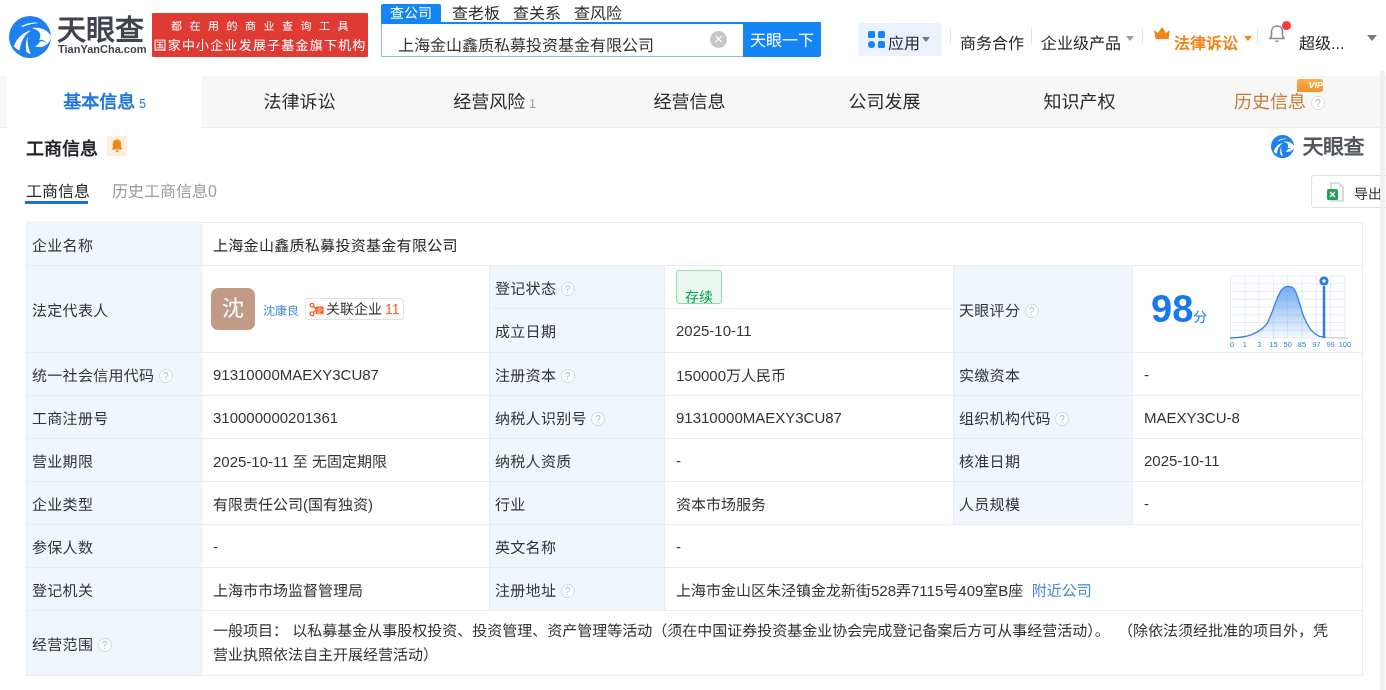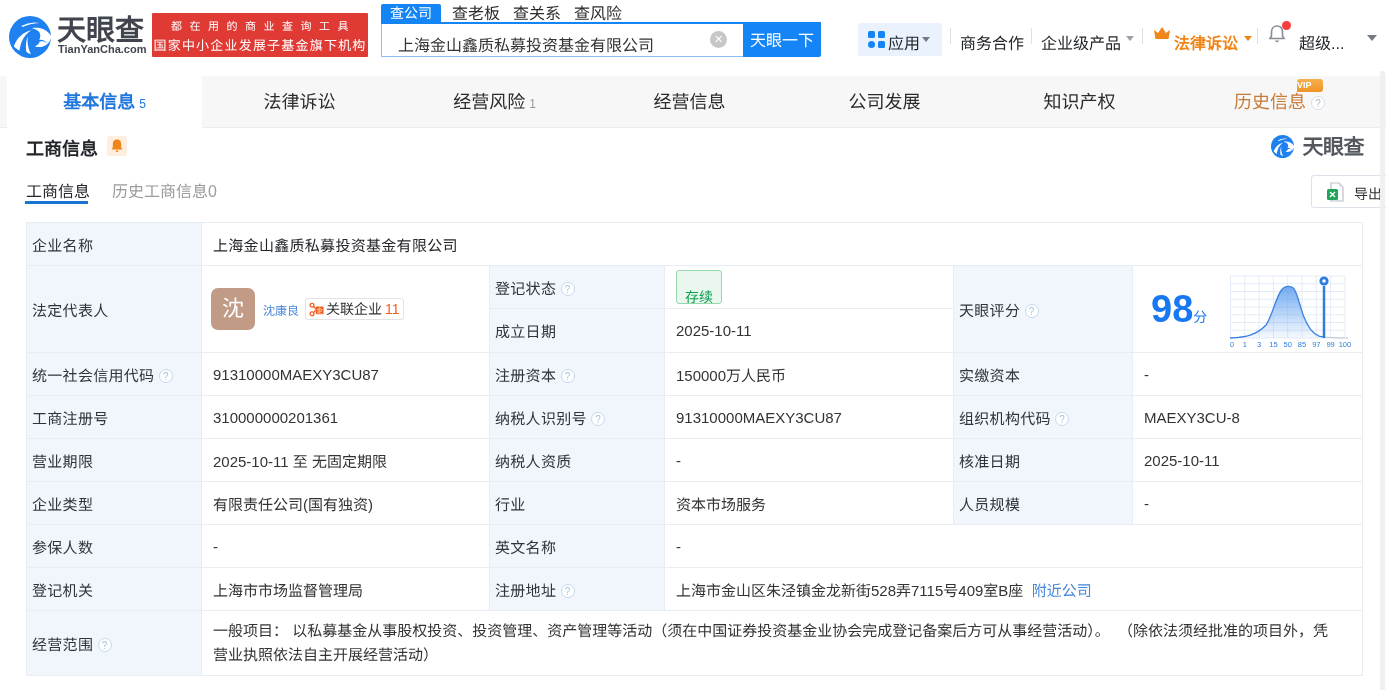--- a/index.html
+++ b/index.html
@@ -34,21 +34,21 @@
 .caret.sm { border-left-width:4px; border-right-width:4px; border-top-width:5px; }
 #vipitem { color:#f08519; font-weight:700; }
 
 
 #tabbar { position:absolute; left:0; top:76px; width:1386px; height:52px; background:#f7f7f7; border-bottom:1px solid #ececec; }
 .mtab { position:absolute; top:0; height:52px; line-height:52px; text-align:center; font-size:18px; color:#2b2b2b; }
 #mtab-act { background:#fff; font-weight:700; color:#2277dd; }
 .cnt { font-size:12px; color:#999; margin-left:4px; font-weight:400; }
 #mtab-act .cnt { color:#2277dd; }
 #histab { color:#c87b38; }
-#vipbadge { position:absolute; left:1297px; top:79px; width:26px; height:13px; background:linear-gradient(180deg,#f6b14e,#ef9326); border-radius:3px 3px 3px 0; color:#fff; font-size:9px; font-weight:700; text-align:left; line-height:13px; }
+#vipbadge { position:absolute; left:1297px; top:79px; width:26px; height:13px; background:linear-gradient(180deg,#f6b14e,#ef9326); border-radius:3px 3px 3px 0; color:#fff; font-size:9px; font-weight:700; font-style:italic; text-align:right; line-height:13px; }
 .qmark { display:inline-block; text-indent:0; width:14px; height:14px; border:1px solid #c6daec; border-radius:50%; color:#a4c4e0; font-size:10px; line-height:13px; text-align:center; vertical-align:1px; background:#fff; }
 
 
 #title { position:absolute; left:26px; top:134px; font-size:18px; font-weight:700; color:#23262b; }
 #bellbadge { position:absolute; left:107px; top:136px; width:20px; height:20px; background:#fdeedd; border-radius:3px; }
 #wm { position:absolute; left:1271px; top:134px; height:23px; line-height:23px; white-space:nowrap; }
 #subtabs { position:absolute; left:26px; top:178px; font-size:16px; }
 #subtab1 { color:#23262b; }
 #subtab2 { color:#9b9b9b; margin-left:22px; }
 #exportbtn { position:absolute; left:1281px; top:175px; width:81px; height:33px; border:1px solid #dbe2ea; border-radius:3px; background:#fff;margin-left:30px; }

